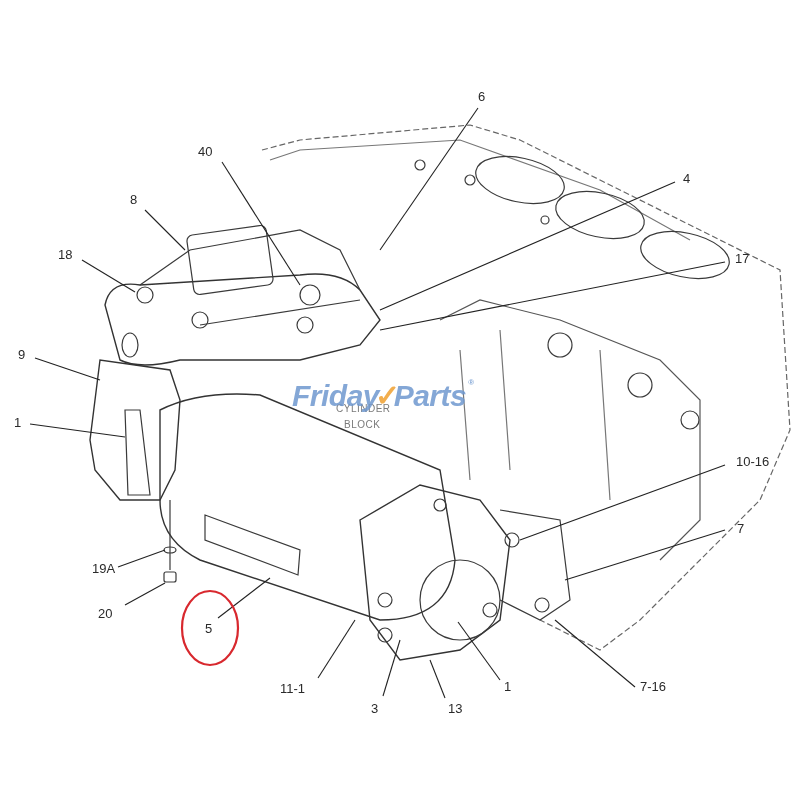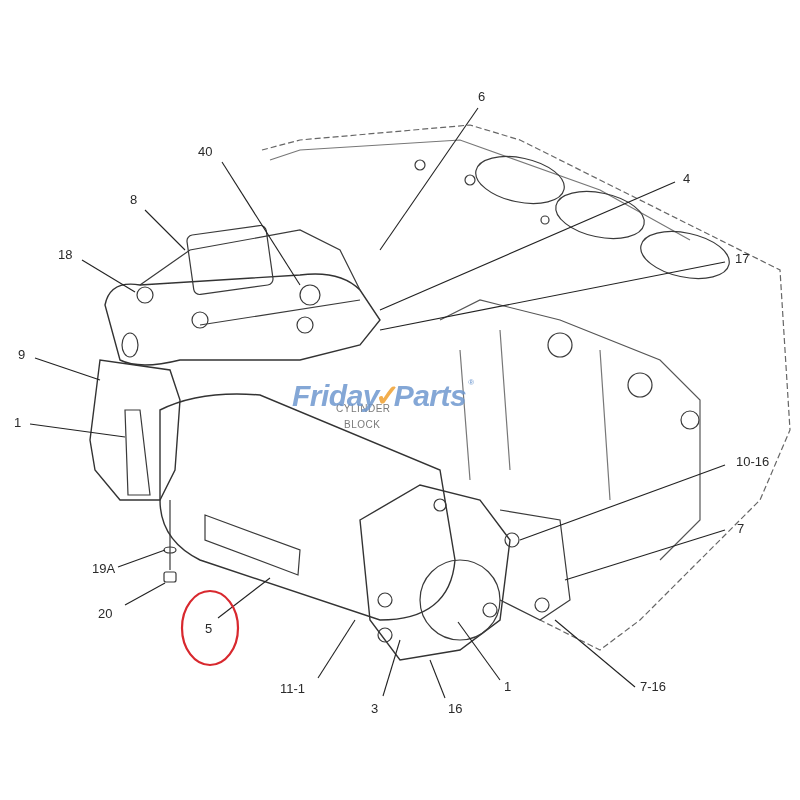--- a/index.html
+++ b/index.html
@@ -99,21 +99,21 @@
   <span class="callout" style="left:735px;top:252px">17</span>
   <span class="callout" style="left:18px;top:348px">9</span>
   <span class="callout" style="left:14px;top:416px">1</span>
   <span class="callout" style="left:736px;top:455px">10-16</span>
   <span class="callout" style="left:737px;top:522px">7</span>
   <span class="callout" style="left:92px;top:562px">19A</span>
   <span class="callout" style="left:98px;top:607px">20</span>
   <span class="callout" style="left:205px;top:622px">5</span>
   <span class="callout" style="left:280px;top:682px">11-1</span>
   <span class="callout" style="left:371px;top:702px">3</span>
-  <span class="callout" style="left:448px;top:702px">16</span>
+  <span class="callout" style="left:448px;top:702px">13</span>
   <span class="callout" style="left:504px;top:680px">1</span>
   <span class="callout" style="left:640px;top:680px">7-16</span>
 
   <span class="block-label" style="left:336px;top:394px">CYLINDER</span>
   <span class="block-label" style="left:344px;top:410px">BLOCK</span>
 
   <div class="watermark">
     <span>Friday</span><span style="color:#f0a030;font-style:normal;margin:0 -6px 0 -4px">✓</span><span>Parts</span><span class="reg">®</span>
   </div>
 </div>

